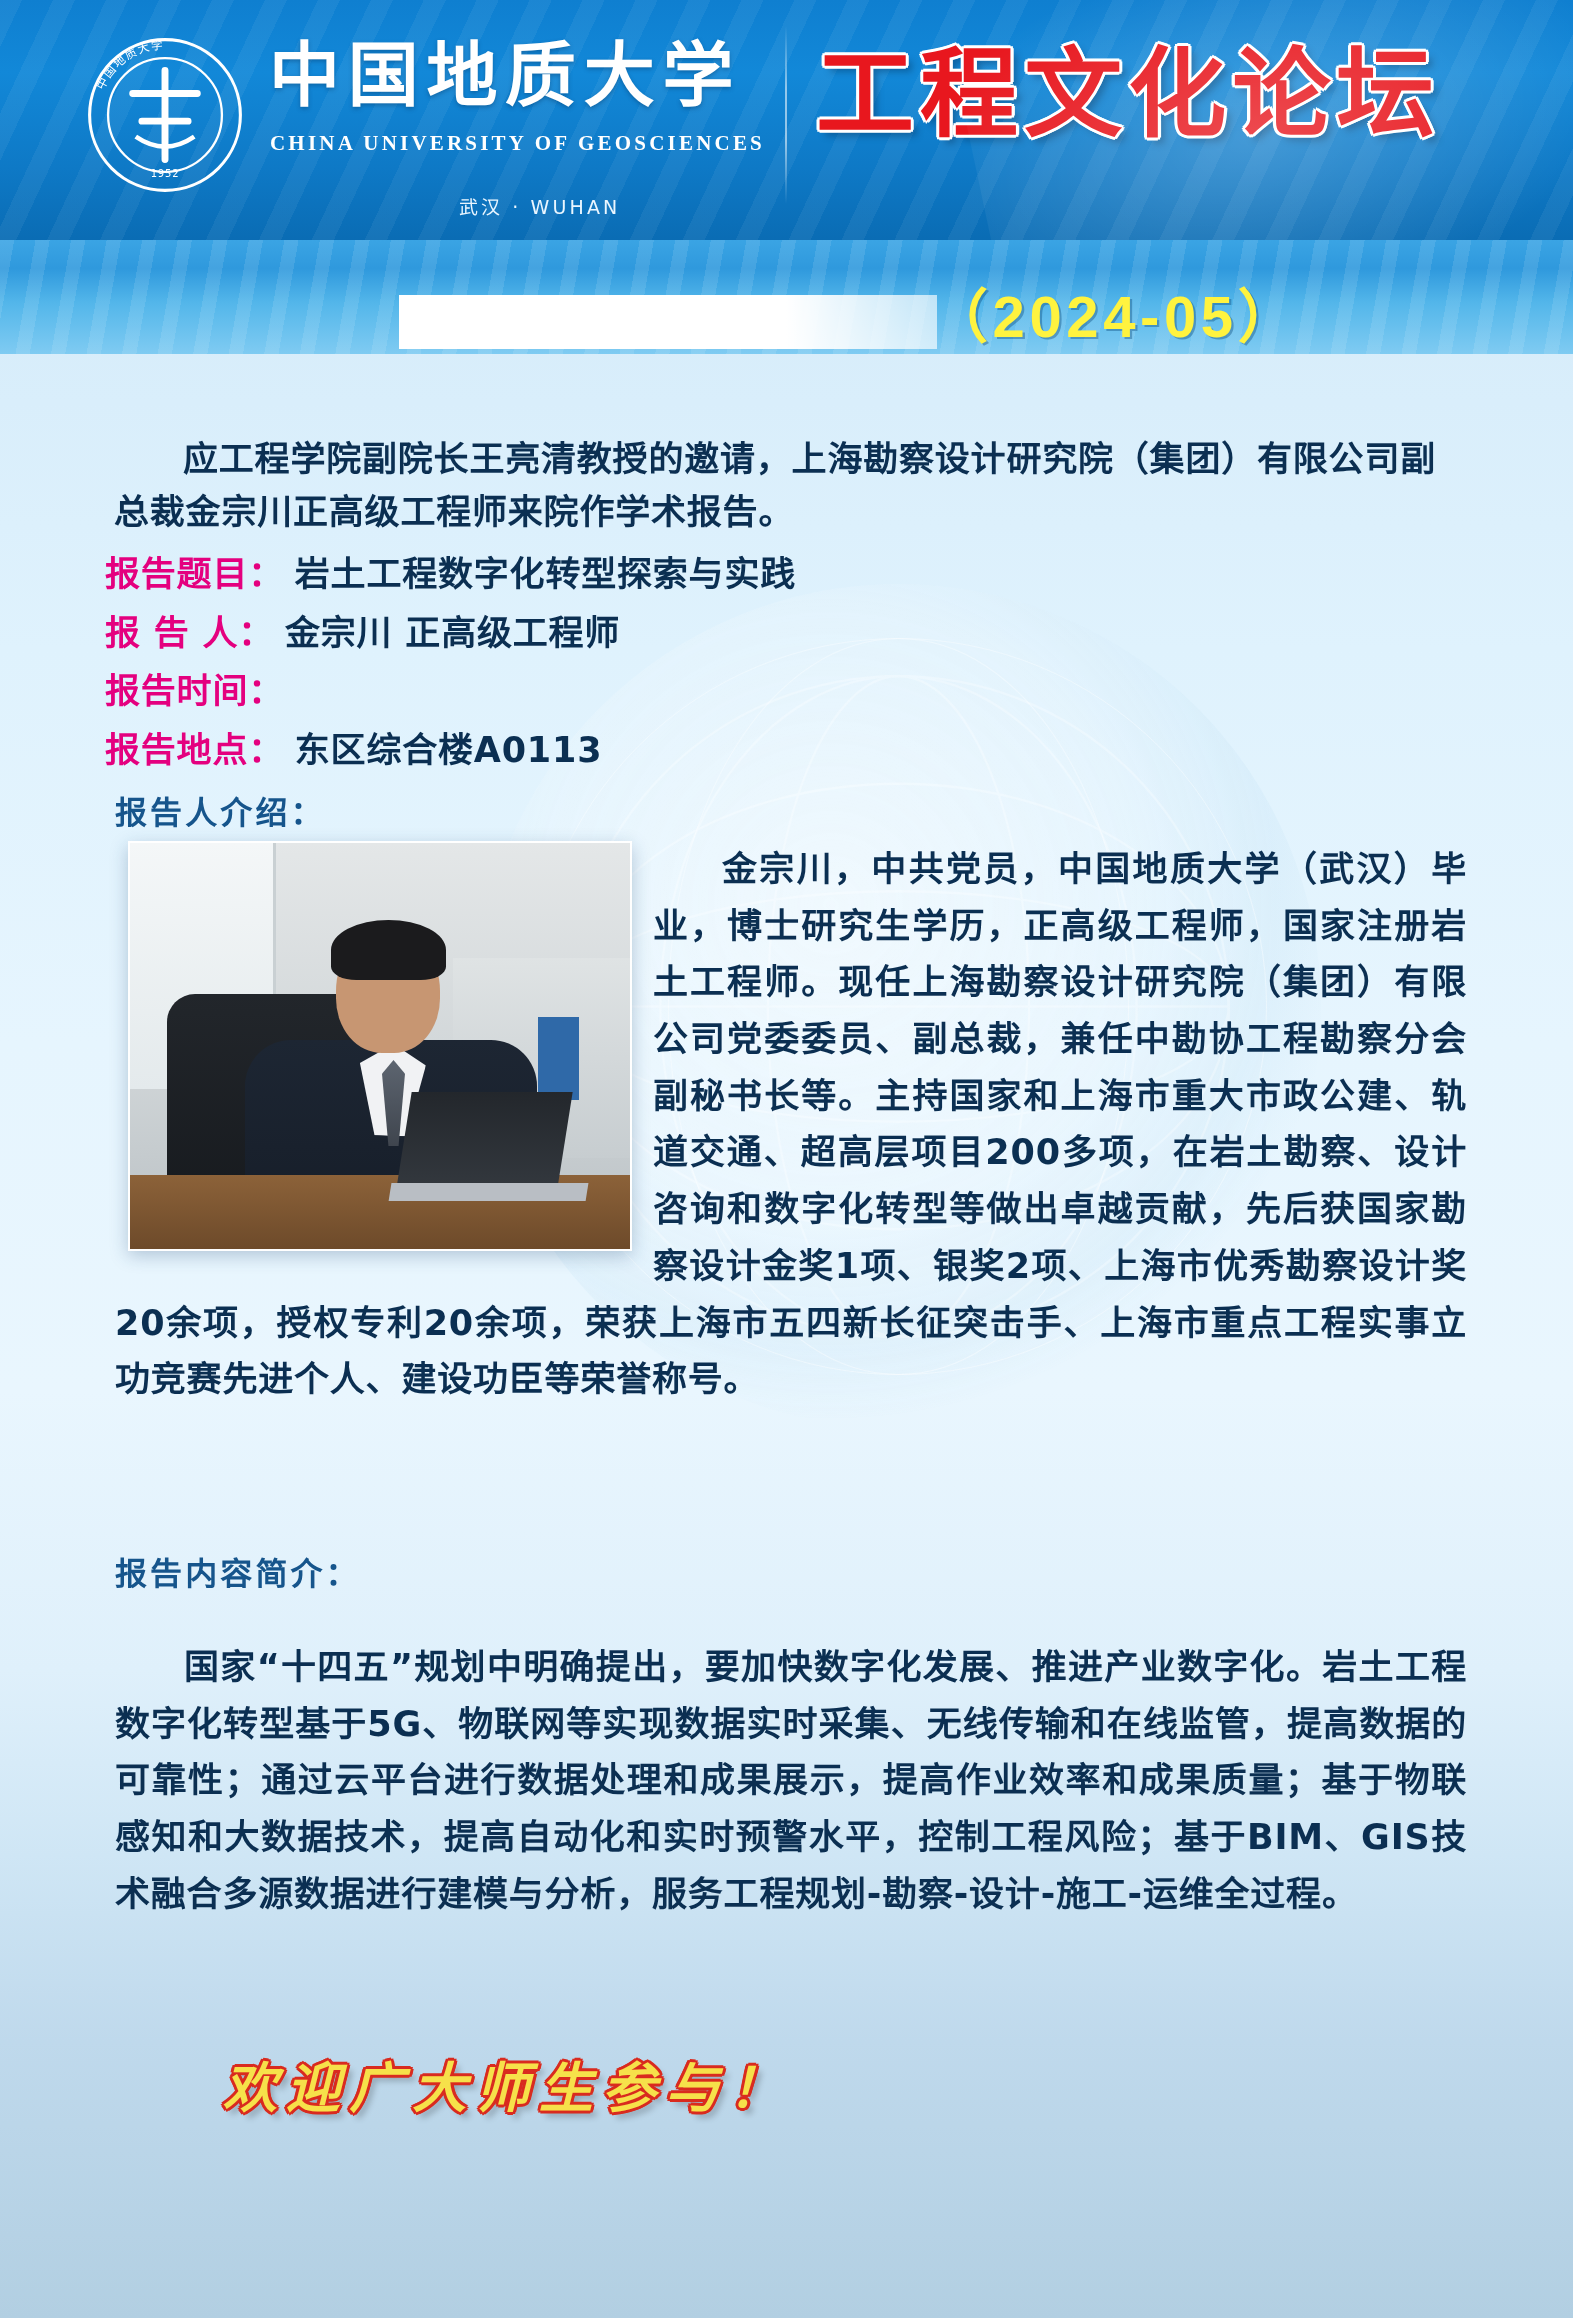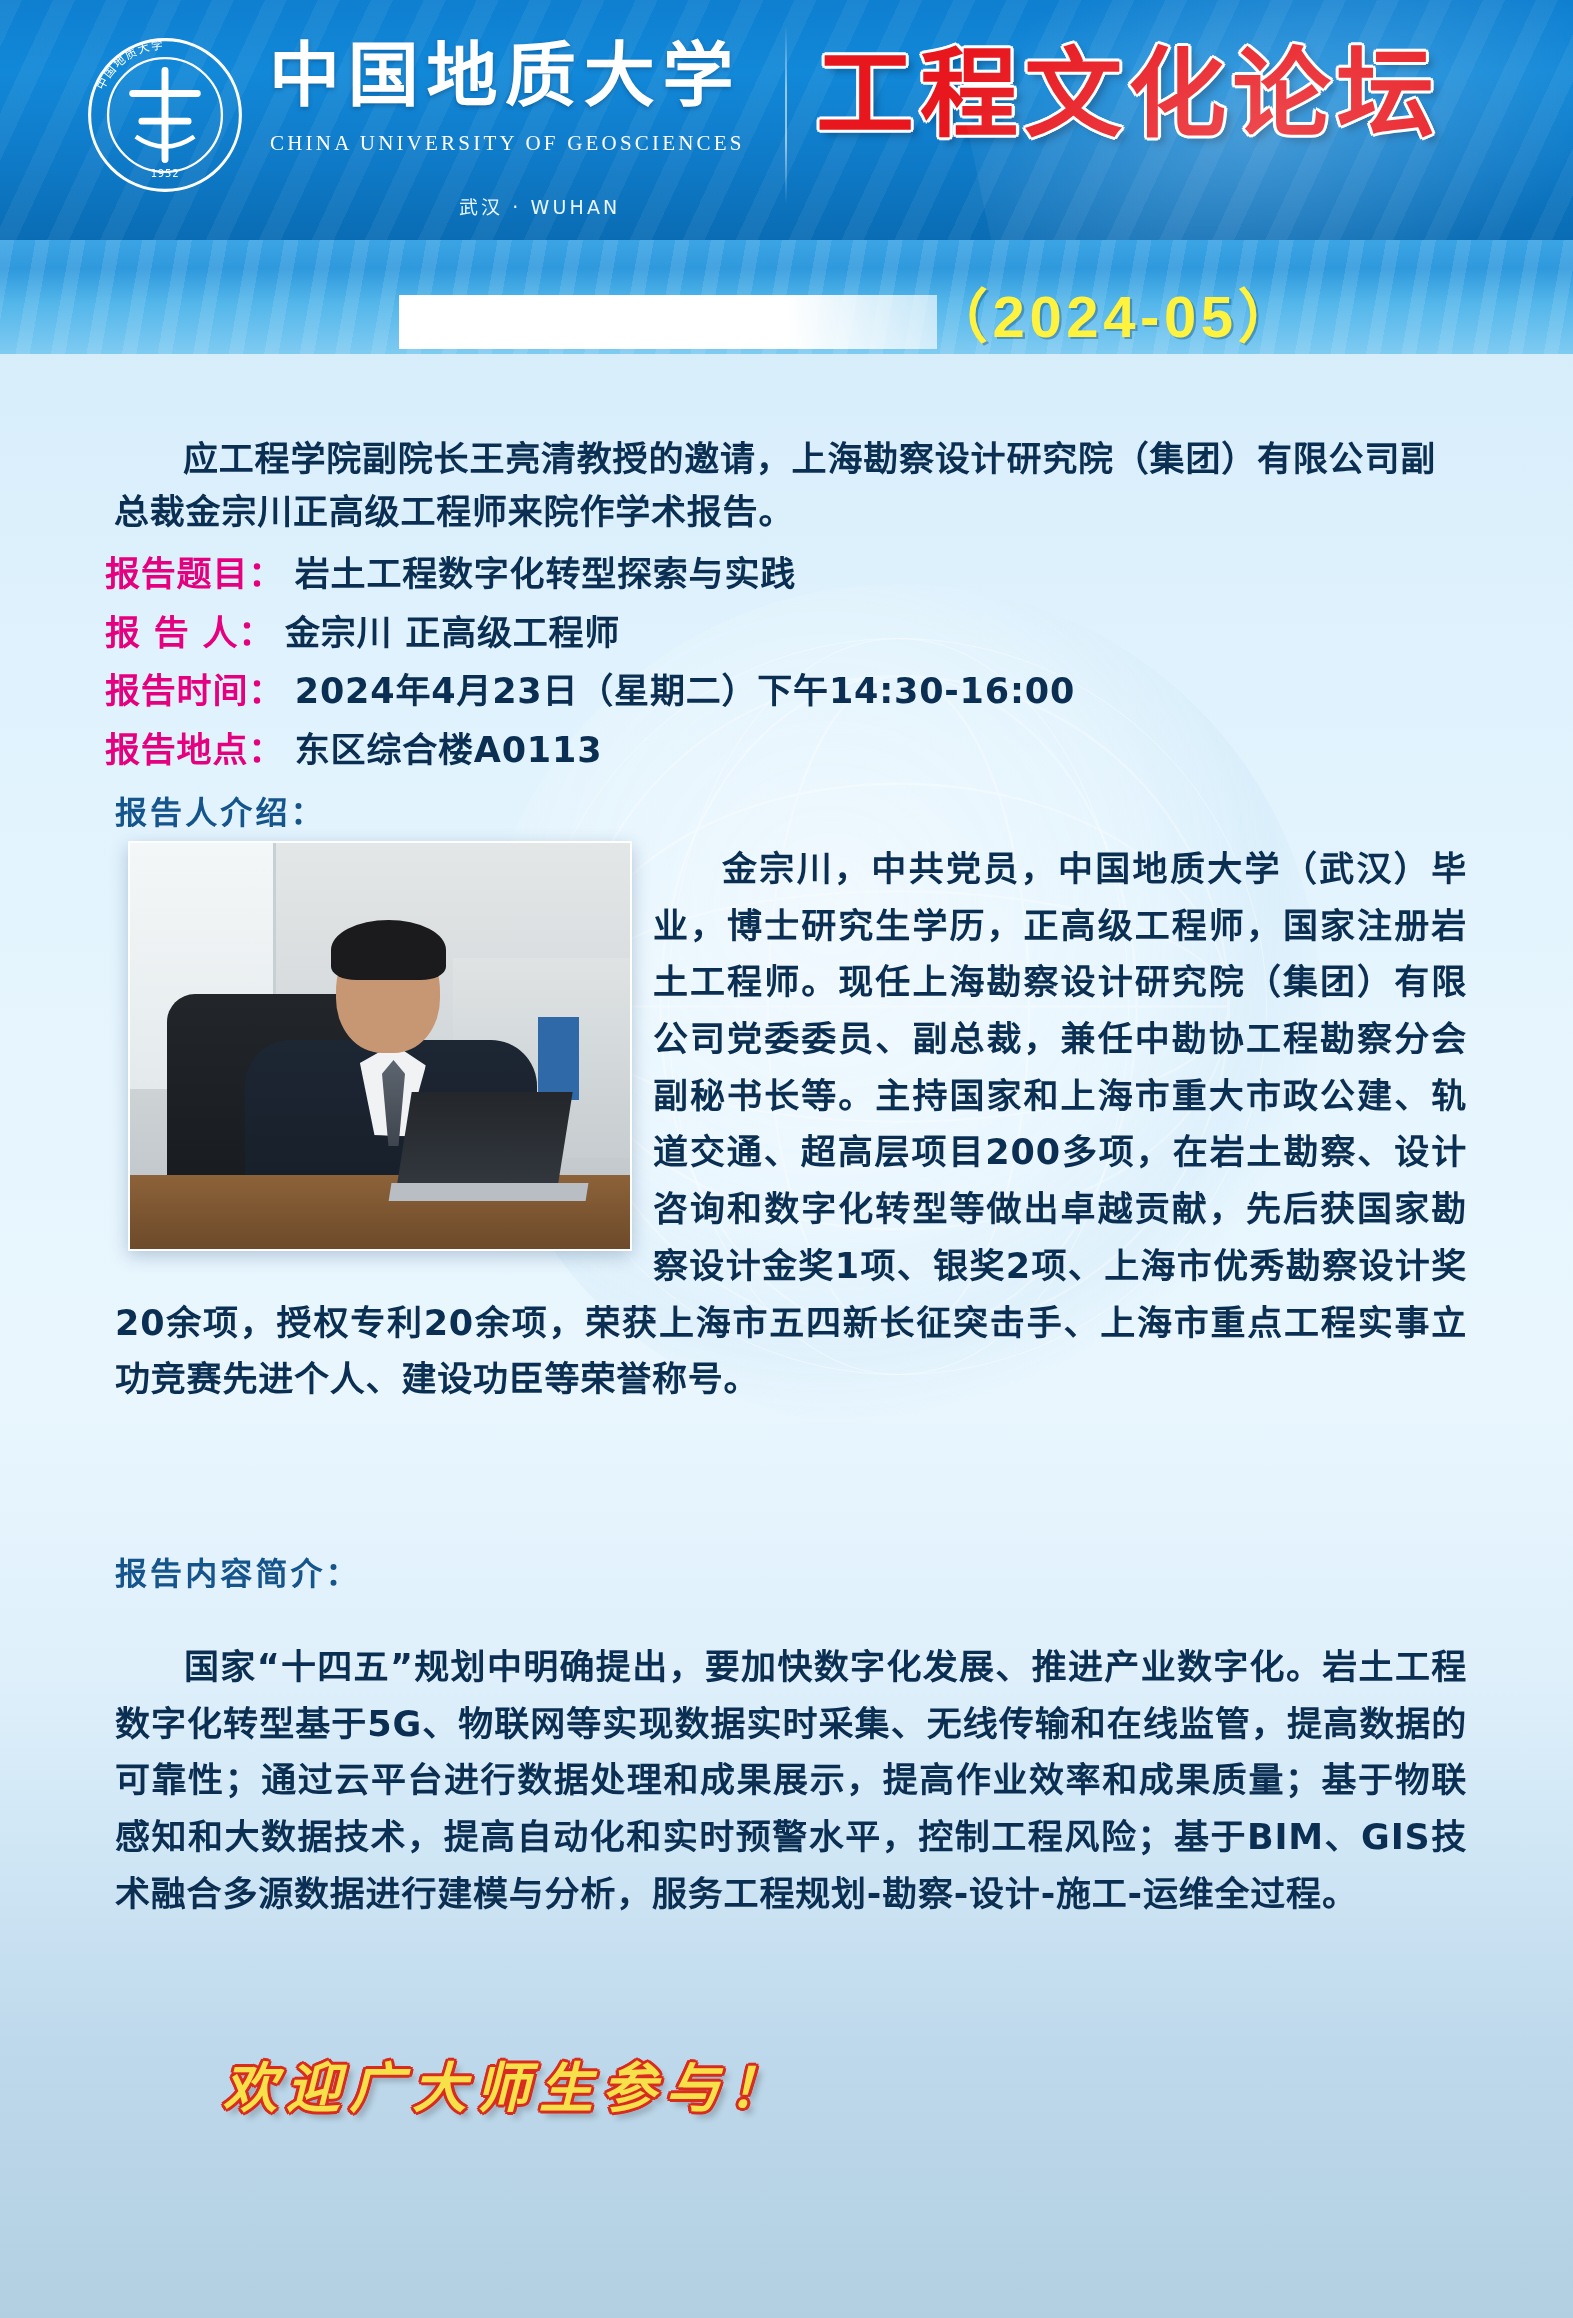--- a/index.html
+++ b/index.html
@@ -106,21 +106,21 @@
     letter-spacing: 7.7px;
     line-height: 1;
     text-shadow: 0 2.3px 4.6px rgba(0,40,80,.35);
     white-space: nowrap;
   }
   .cug-en {
     position: absolute;
     left: 270px; top: 131px;
     font-family: "Liberation Serif", serif;
     font-size: 21px;
-    font-weight: 400;
+    font-weight: 700;
     color: #ffffff;
     letter-spacing: 3.2px;
     white-space: nowrap;
   }
   .cug-sub {
     position: absolute;
     left: 459px; top: 192px;
     font-family: "DejaVu Sans", sans-serif;
     font-size: 19px;
     color: #eaf6ff;
@@ -515,21 +515,20 @@
       <div class="meta-row">
         <span class="meta-label">报告题目：</span>
         <span class="meta-value">岩土工程数字化转型探索与实践</span>
       </div>
       <div class="meta-row">
         <span class="meta-label">报 告 人：</span>
         <span class="meta-value">金宗川  正高级工程师</span>
       </div>
       <div class="meta-row">
         <span class="meta-label">报告时间：</span>
-        <span class="meta-value">2024年4月23日（星期二）下午14:30-16:00</span>
       </div>
       <div class="meta-row">
         <span class="meta-label">报告地点：</span>
         <span class="meta-value">东区综合楼A0113</span>
       </div>
     </div>
 
     <div class="sec-head" id="speaker-head">报告人介绍：</div>
 
     <div class="portrait">

